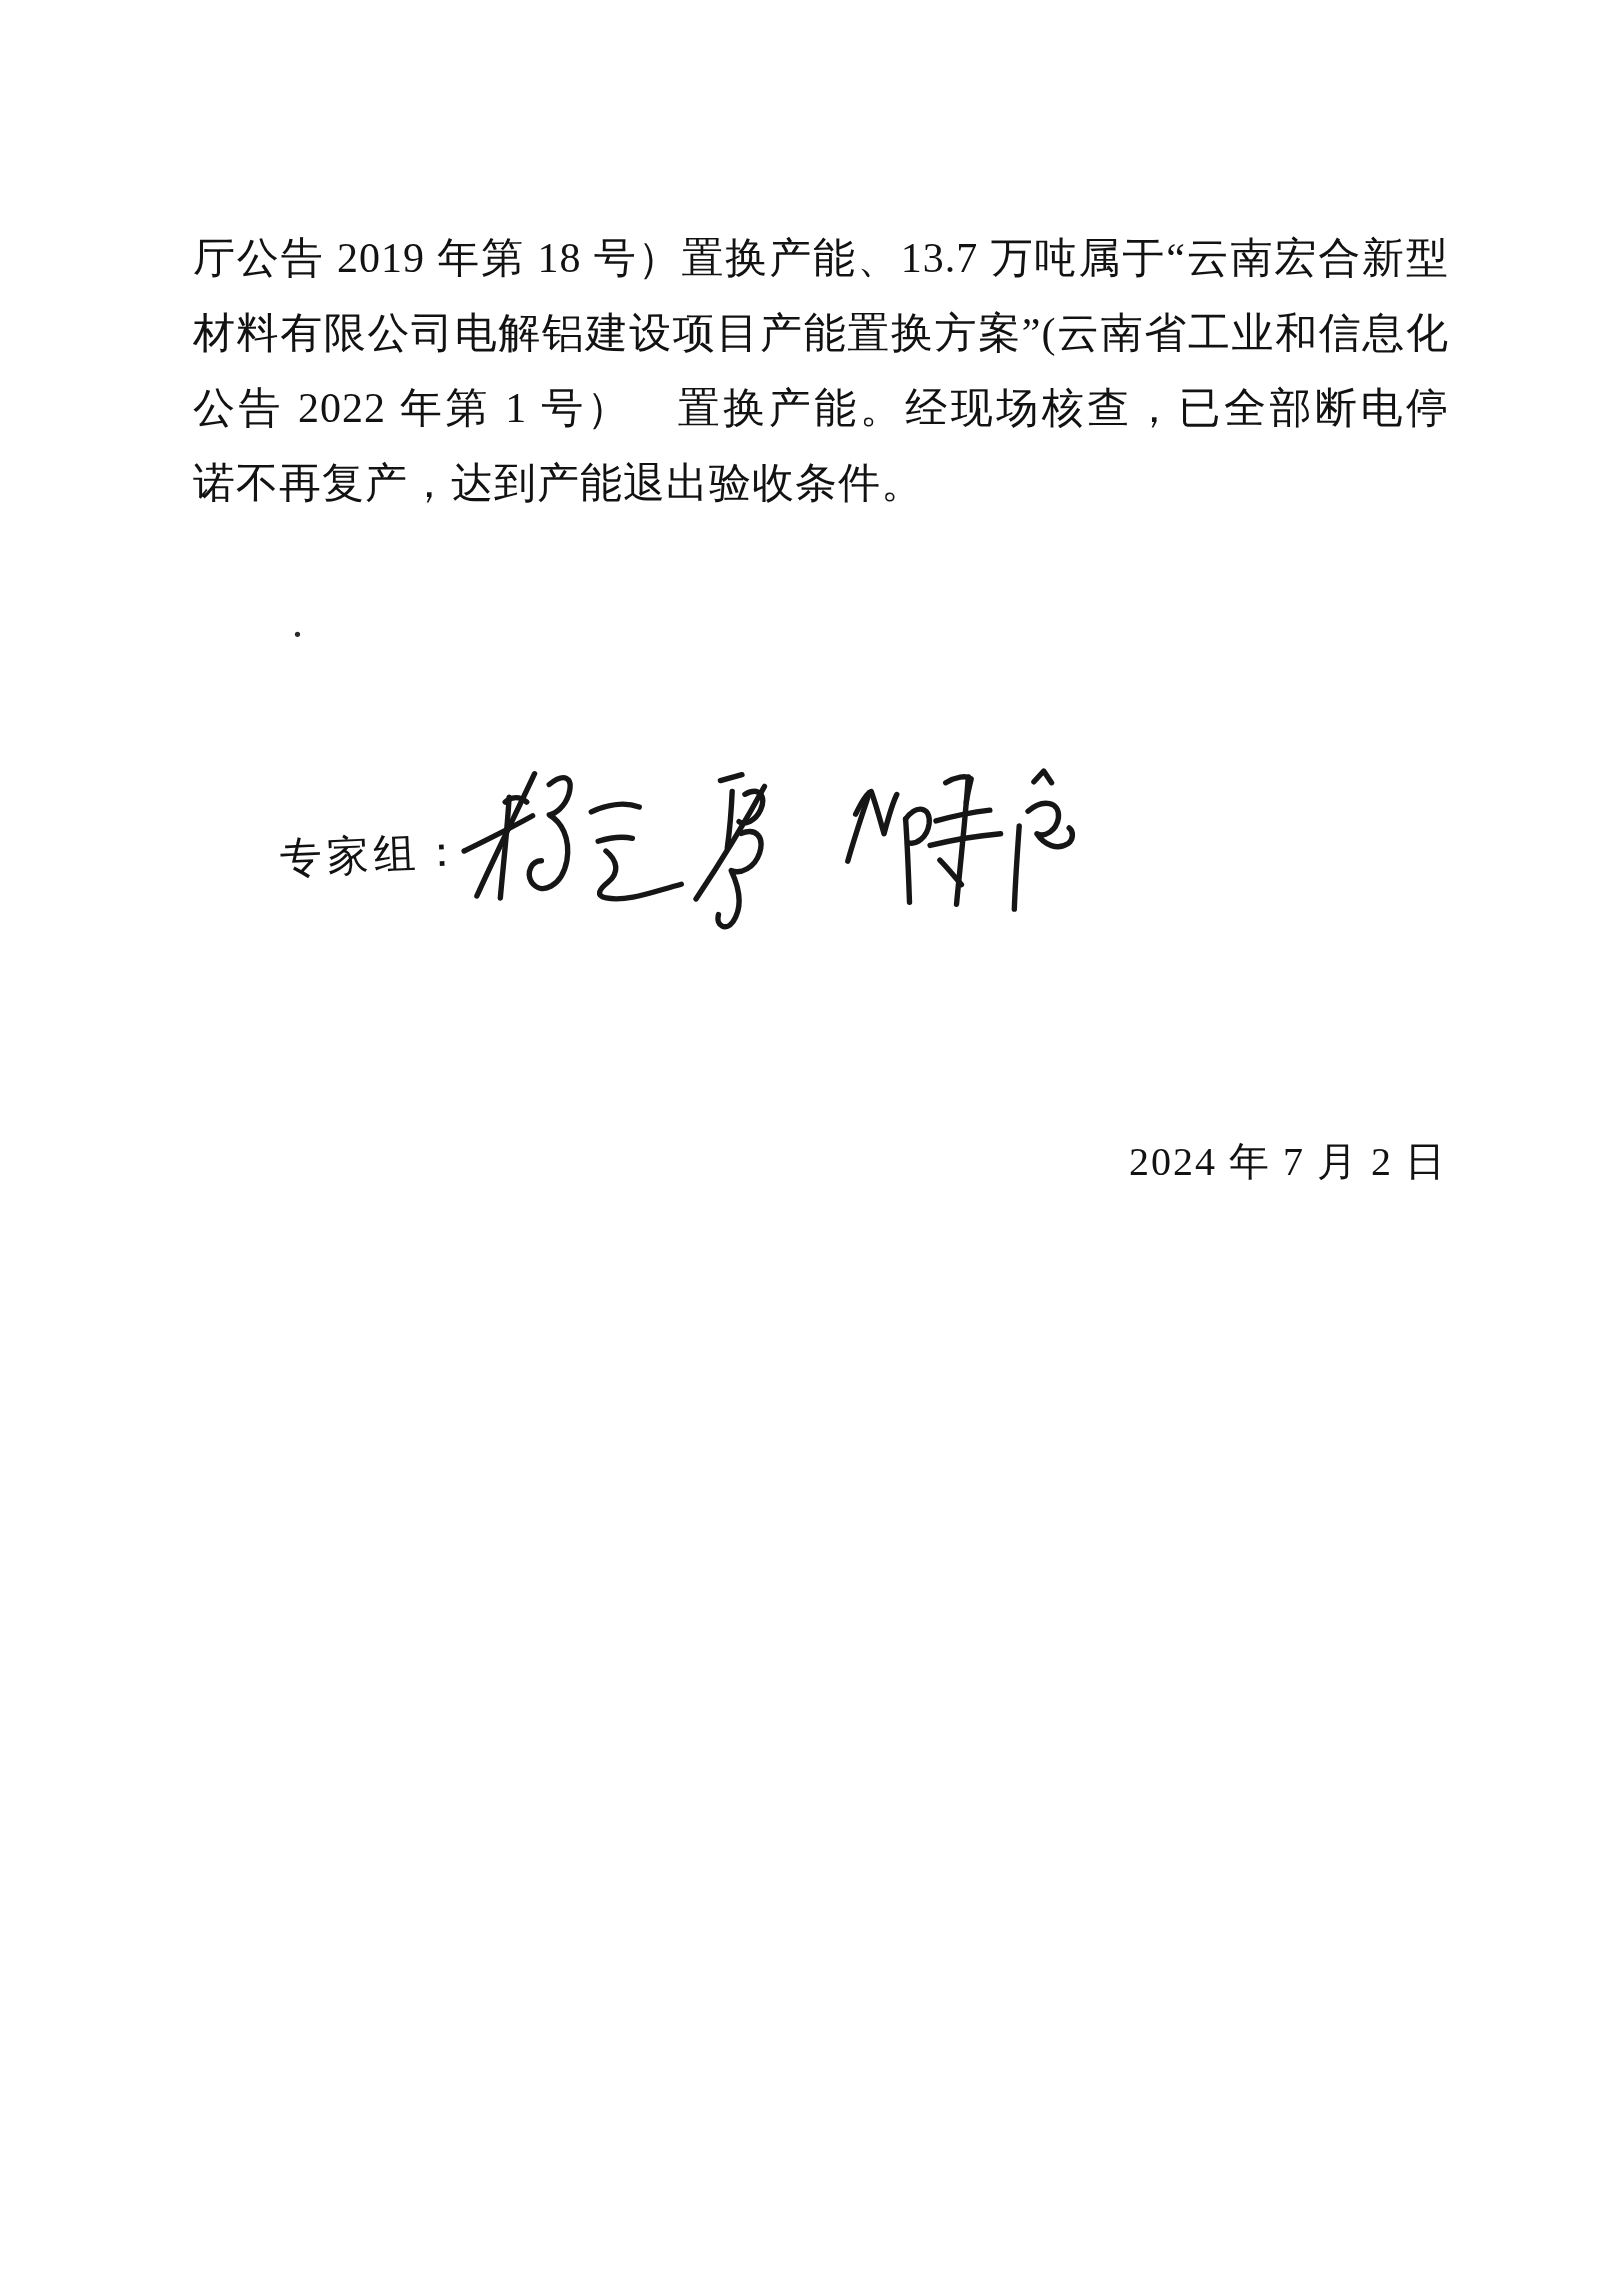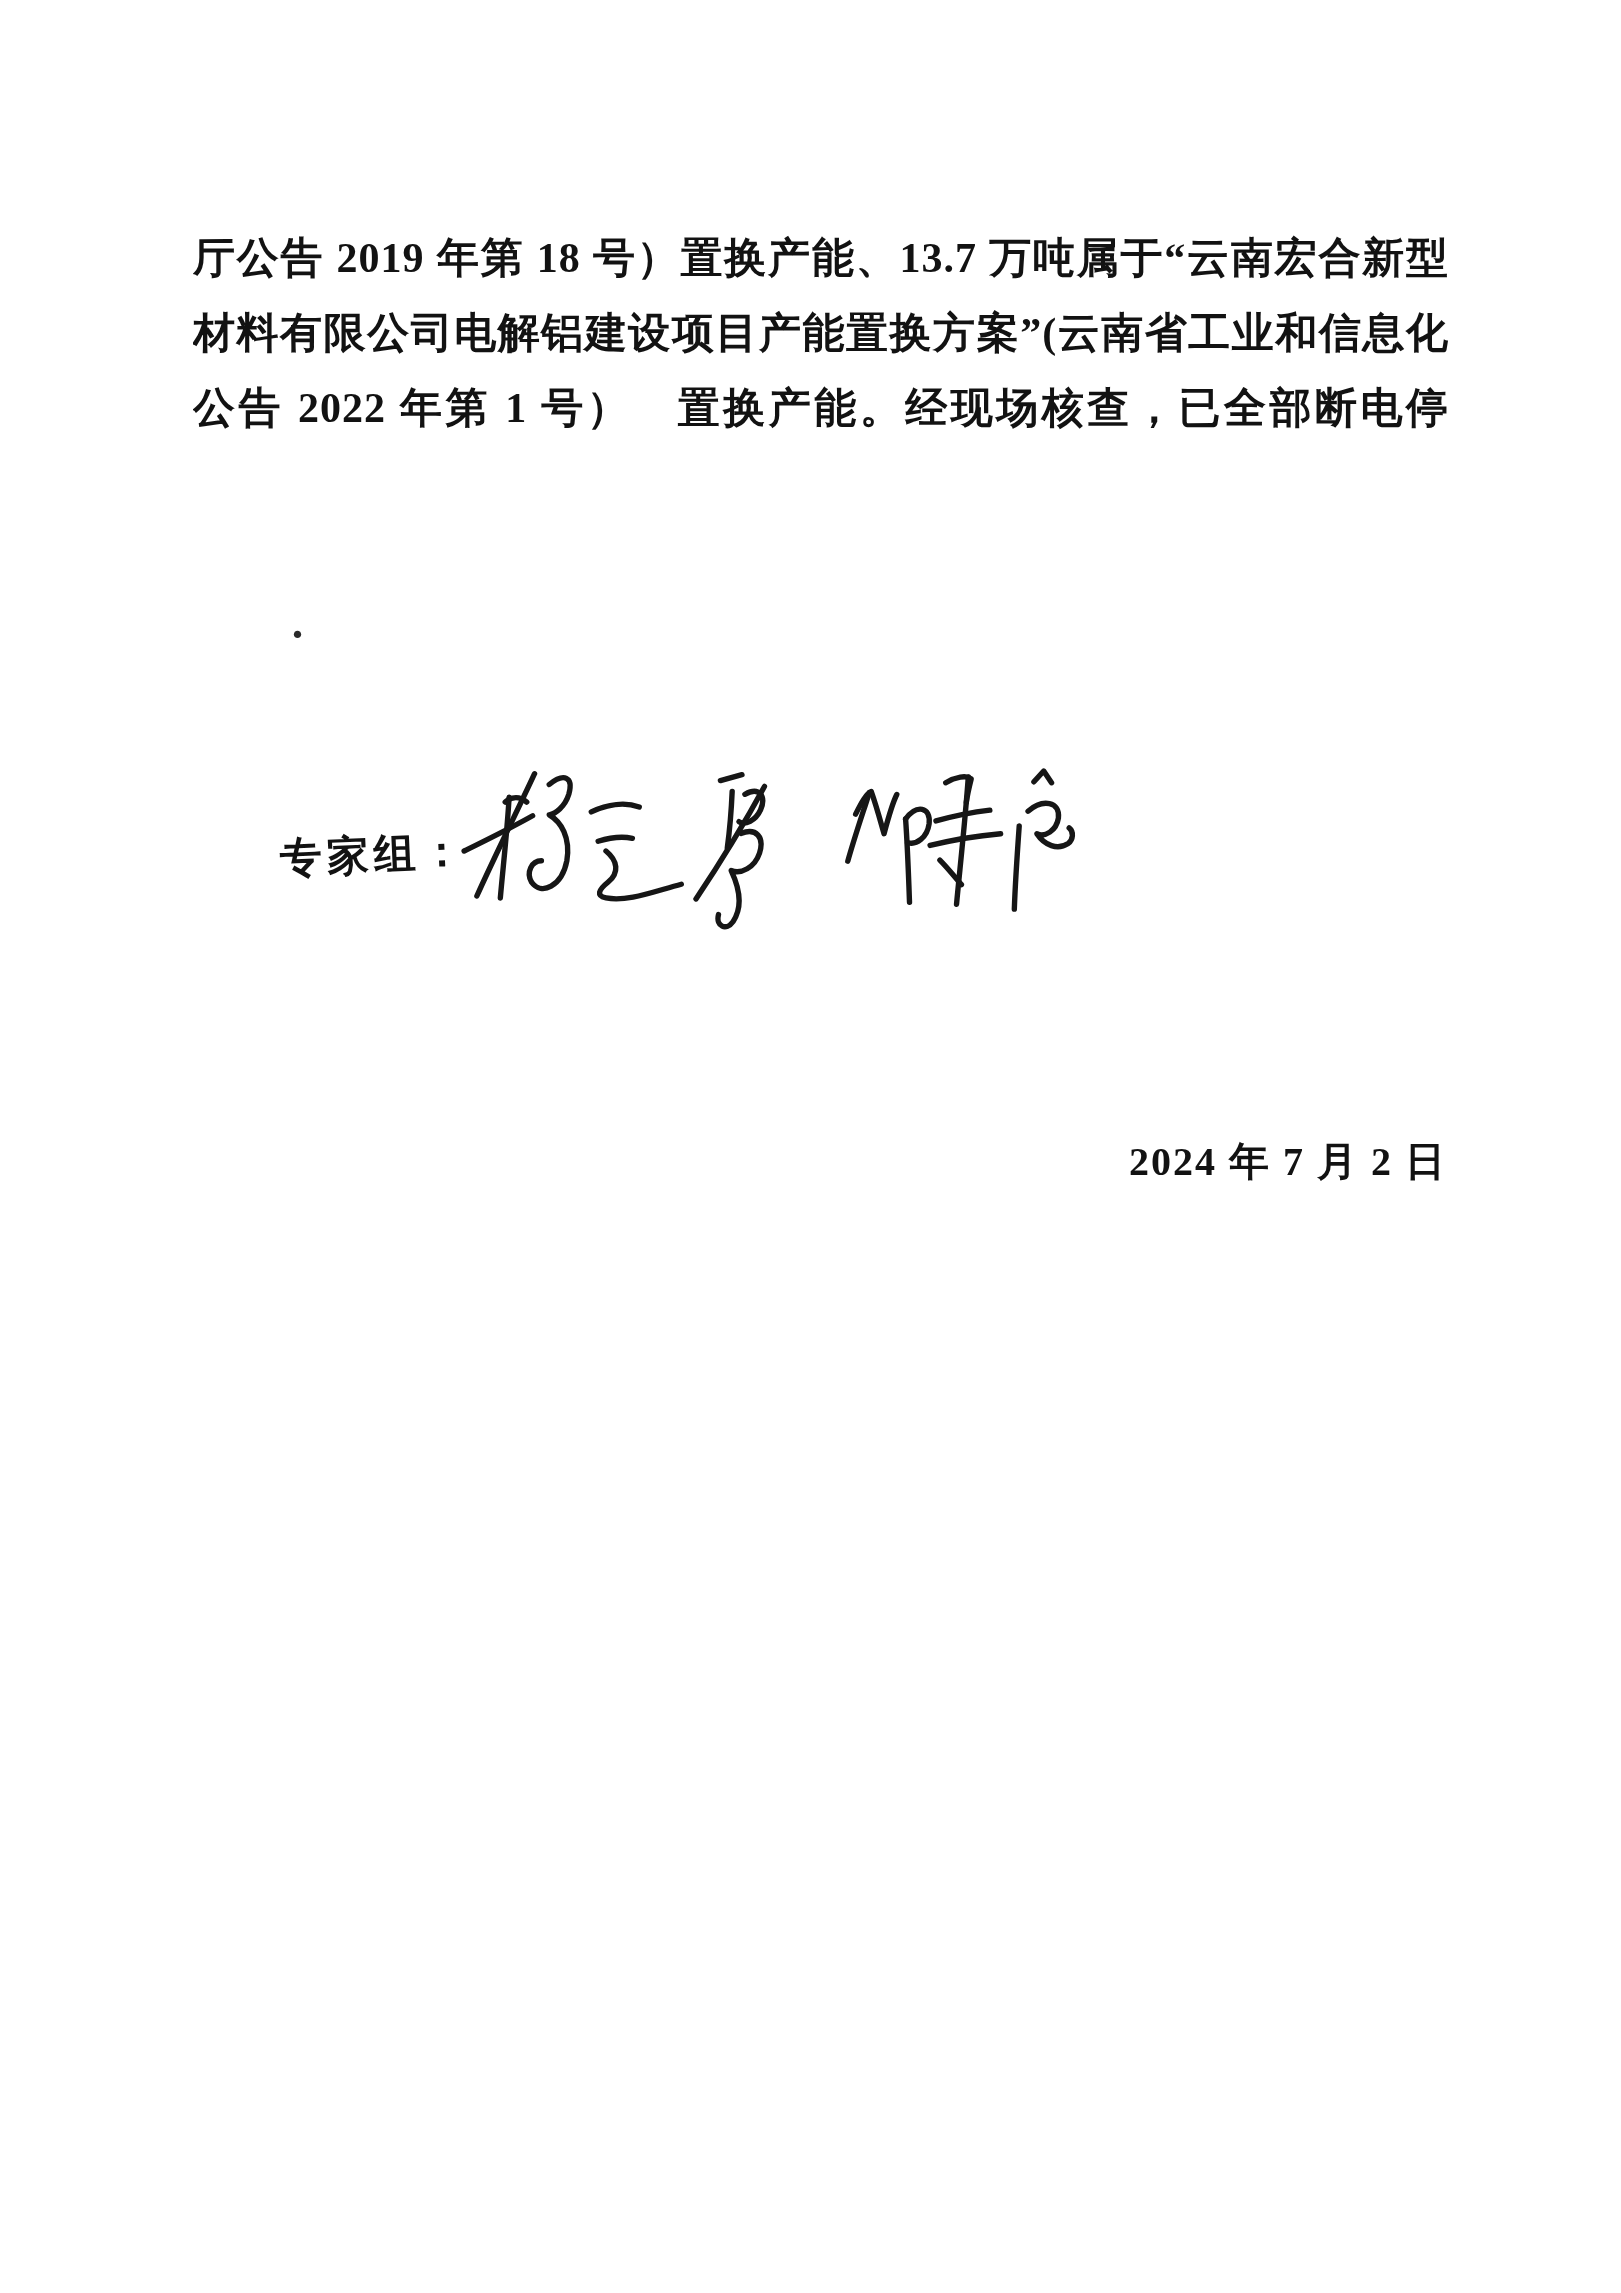--- a/index.html
+++ b/index.html
@@ -3,21 +3,20 @@
 <meta charset="utf-8">
 <style>
   html,body{margin:0;padding:0;background:#ffffff;}
   .page{
     position:relative;
     width:1621px;height:1820px;
     background:#ffffff;
     color:#121212;
     font-family:"Liberation Serif","DejaVu Serif",serif;
     overflow:hidden;
-    font-weight:bold;
   }
   
   .para{
     position:absolute;
     left:193px;top:221px;width:1256px;
     font-size:42px;
     line-height:75px;
     letter-spacing:1px;
     text-align:justify;
     text-justify:inter-character;
@@ -66,20 +65,21 @@
 </style>
 </head>
 <body>
 
 <div class="page">
 
   <div class="para">
     <div class="line">厅公告 2019 年第 18 号）置换产能、13.7 万吨属于“云南宏合新型</div>
     <div class="line">材料有限公司电解铝建设项目产能置换方案”(云南省工业和信息化厅</div>
     <div class="line">公告 2022 年第 1 号）　置换产能。经现场核查，已全部断电停产，</div>
+    <div class="line last">诺不再复产，达到产能退出验收条件。</div>
   </div>
 
   <span class="stray">·</span>
 
   <div>
     <span class="sig-label">专家组：</span>
 
     <svg class="sig sig1" viewBox="0 0 360 230" aria-label="handwritten signature 1">
       <path d="M55,88 C62,82 70,82 77,88"></path>
       <path d="M59,83 C57,118 53,152 50,186"></path>

